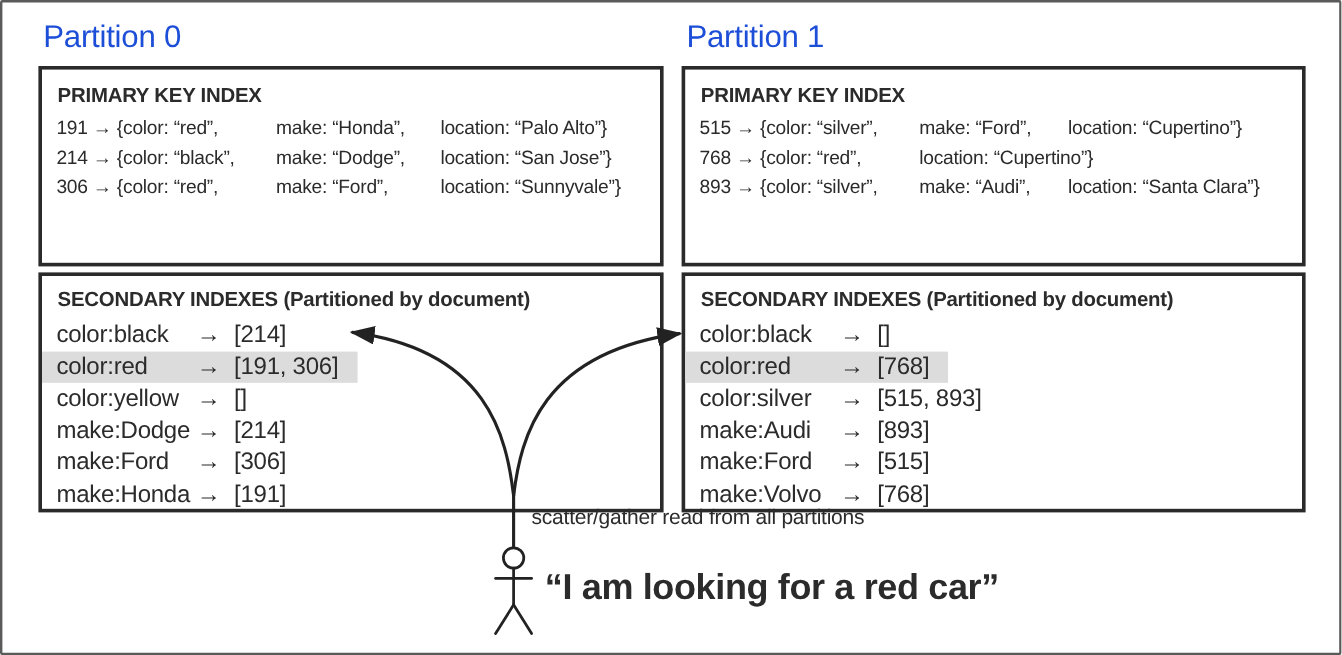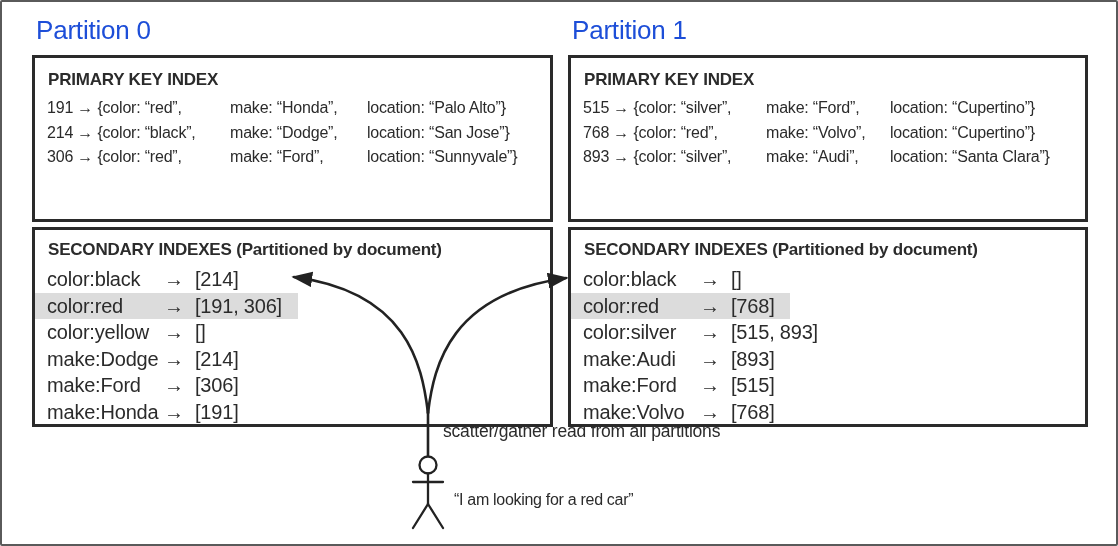--- a/index.html
+++ b/index.html
@@ -37,22 +37,22 @@
     width:max-content; margin-left:-12px; padding:0 16px 0 12px;
     white-space:nowrap;
   }
   .sec-row.hl { background:#dcdcdc; }
   #arrow-layer { position:absolute; left:0; top:0; width:1118px; height:546px; pointer-events:none; }
   .scatter-label {
     position:absolute; left:441px; top:419px;
     font-size:17.5px; line-height:20px; letter-spacing:-0.2px; white-space:nowrap;
   }
   .quote {
-    position:absolute; left:452px; top:484px;
-    font-size:16px; line-height:28px; letter-spacing:-0.3px; white-space:nowrap;
+    position:absolute; left:452px; top:474px;
+    font-size:30px; line-height:28px; letter-spacing:-0.3px; white-space:nowrap;font-weight:bold;
   }
 </style>
 </head>
 <body>
 
 <div id="canvas">
 
   <section class="partition" id="p0">
     <h2 class="ptitle">Partition 0</h2>
 
@@ -115,21 +115,20 @@
 
     <div class="ibox pbox">
       <div class="hdr">PRIMARY KEY INDEX</div>
       <div class="pk-row">
         <span>515 → {color: “silver”,</span>
         <span>make: “Ford”,</span>
         <span>location: “Cupertino”}</span>
       </div>
       <div class="pk-row">
         <span>768 → {color: “red”,</span>
-        <span>make: “Volvo”,</span>
         <span>location: “Cupertino”}</span>
       </div>
       <div class="pk-row">
         <span>893 → {color: “silver”,</span>
         <span>make: “Audi”,</span>
         <span>location: “Santa Clara”}</span>
       </div>
     </div>
 
     <div class="ibox sbox">

